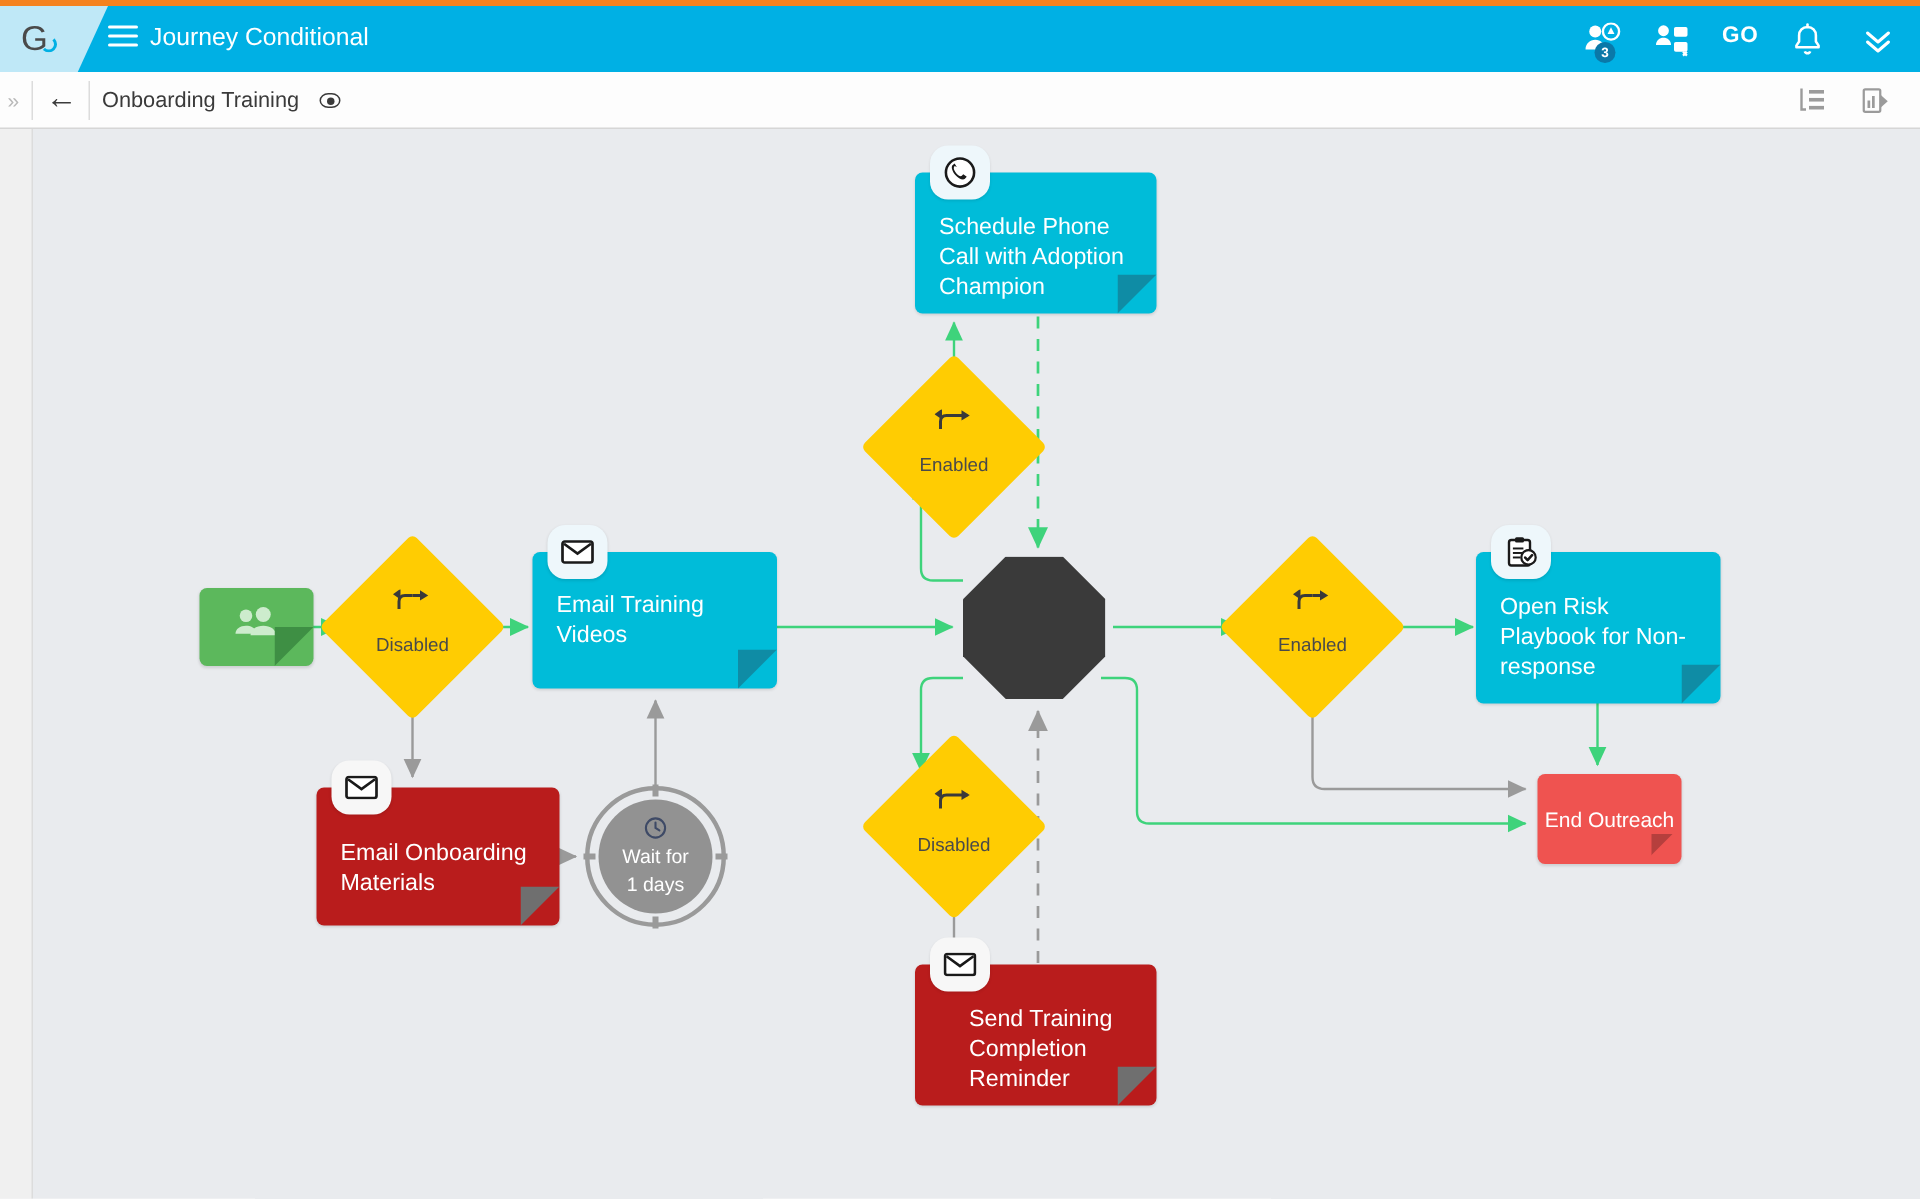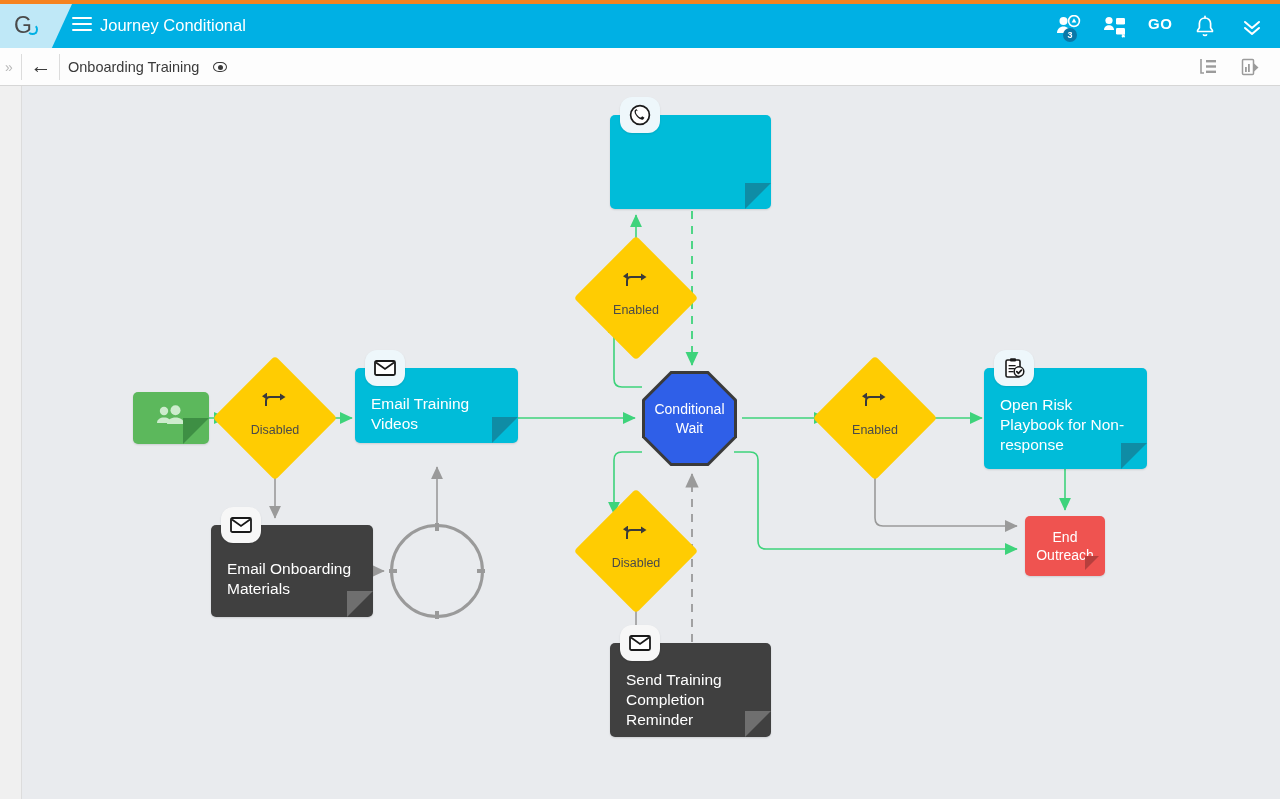--- a/index.html
+++ b/index.html
@@ -162,21 +162,21 @@
     border-radius: 0 0 5px 0;
     overflow: hidden;
   }
   .fold:before {
     content: ''; position: absolute; right: 0; bottom: 0;
     border-style: solid; border-width: 26px 26px 0 0;
   }
 
   .card-teal  { background: #00bcd9; }
   .card-teal .fold:before  { border-color: #0f8ca5 transparent transparent transparent; }
-  .card-gray  { background: #404040; }
+  .card-gray  { background: #b91c1c; }
   .card-gray .fold:before  { border-color: #6f6f6f transparent transparent transparent; }
   .card-green { background: #5cb85c; }
   .card-green .fold:before { border-color: #3e8f44 transparent transparent transparent; }
   .card-red   { background: #ef5350; }
   .card-red .fold:before   { border-color: #b63f3d transparent transparent transparent; }
 
   
   .icon-badge {
     position: absolute; left: 10px; top: -18px;
     width: 40px; height: 36px; border-radius: 12px;
@@ -404,21 +404,21 @@
           <path d="M4 13 L4 8 Q4 4 8 4 L13 4" fill="none" stroke="#3a3a3a" stroke-width="2"></path>
           <path d="M13 4 L 22 4" fill="none" stroke="#3a3a3a" stroke-width="2"></path>
           <path d="M6 0.5 L1 4.2 L6 7.6 z" fill="#3a3a3a" transform="translate(-1,-1)"></path>
           <path d="M18 0.5 L23.5 4 L18 7.4 z" fill="#3a3a3a"></path>
         </svg>
         <span class="diamond-label">Disabled</span>
       </div>
     </div>
 
     <div class="node" style="left:333px; top:282px;">
-      <div class="card card-teal" style="width:163px; height:75px;">
+      <div class="card card-teal" style="width:163px; height:91px;">
         <div class="icon-badge">
           <svg width="22" height="16" viewBox="0 0 22 16">
             <rect x="1" y="1" width="20" height="14" rx="1.5" fill="#fff" stroke="#1a1a1a" stroke-width="1.8"></rect>
             <path d="M2 2.5 L11 9 L20 2.5" fill="none" stroke="#1a1a1a" stroke-width="1.8"></path>
           </svg>
         </div>
         <div class="label" style="top:26px; bottom:auto;">Email Training Videos</div>
         <div class="fold"></div>
       </div>
     </div>
@@ -435,20 +435,28 @@
         <div class="fold"></div>
       </div>
     </div>
 
     <div class="node" style="left:368px; top:438px; width:94px; height:94px;">
       <div class="wait-outer" style="left:0; top:0; width:94px; height:94px;"></div>
       <span class="tick" style="left:45px; top:-1px; width:4px; height:8px;"></span>
       <span class="tick" style="left:45px; bottom:-1px; width:4px; height:8px;"></span>
       <span class="tick" style="left:-1px; top:45px; width:8px; height:4px;"></span>
       <span class="tick" style="right:-1px; top:45px; width:8px; height:4px;"></span>
+      <div class="wait-inner" style="left:9px; top:9px; width:76px; height:76px;">
+        <svg width="16" height="16" viewBox="0 0 16 16" style="margin-bottom:1px;">
+          <circle cx="8" cy="8" r="6.4" fill="none" stroke="#3e4a66" stroke-width="1.4"></circle>
+          <path d="M8 4.4 L8 8 L10.6 9.6" fill="none" stroke="#3e4a66" stroke-width="1.4" stroke-linecap="round"></path>
+        </svg>
+        <span class="t">Wait for</span>
+        <span class="t">1 days</span>
+      </div>
     </div>
 
     <div class="node diamond-wrap" style="left:570px; top:168px; width:88px; height:88px;">
       <div class="diamond"></div>
       <div class="diamond-content">
         <svg width="26" height="16" viewBox="0 0 26 16" style="margin-top:-6px;">
           <path d="M4 13 L4 8 Q4 4 8 4 L13 4" fill="none" stroke="#3a3a3a" stroke-width="2"></path>
           <path d="M13 4 L 22 4" fill="none" stroke="#3a3a3a" stroke-width="2"></path>
           <path d="M6 0.5 L1 4.2 L6 7.6 z" fill="#3a3a3a" transform="translate(-1,-1)"></path>
           <path d="M18 0.5 L23.5 4 L18 7.4 z" fill="#3a3a3a"></path>
@@ -458,32 +466,27 @@
     </div>
 
     <div class="node" style="left:588px; top:29px;">
       <div class="card card-teal" style="width:161px; height:94px;">
         <div class="icon-badge">
           <svg width="22" height="22" viewBox="0 0 22 22">
             <circle cx="11" cy="11" r="9.4" fill="#fff" stroke="#1a1a1a" stroke-width="1.7"></circle>
             <path d="M7.4 6.6c-.9.9-.7 2.4.6 4.2 1.3 1.8 3 2.9 4 2.6l1.2-1.2 2.3 1.6-1.4 1.6c-1.6.9-4.3-.6-6.2-2.8C6 10.4 5 7.8 5.8 6.3L7.4 5l1.5 2.3z" fill="#1a1a1a"></path>
           </svg>
         </div>
+        <div class="label" style="top:27px; bottom:auto;">Schedule Phone Call with Adoption Champion</div>
         <div class="fold"></div>
       </div>
     </div>
 
     <div class="node" style="left:620px; top:285px; width:95px; height:95px;">
       <div class="octagon-border" style="left:0; top:0; width:95px; height:95px;"></div>
-      <div class="octagon" style="left:3px; top:3px; width:89px; height:89px;">
-        <div class="txt">
-          <span>Conditional</span><br>
-          <span>Wait</span>
-        </div>
-      </div>
     </div>
 
     <div class="node diamond-wrap" style="left:570px; top:421px; width:88px; height:88px;">
       <div class="diamond"></div>
       <div class="diamond-content">
         <svg width="26" height="16" viewBox="0 0 26 16" style="margin-top:-6px;">
           <path d="M4 13 L4 8 Q4 4 8 4 L13 4" fill="none" stroke="#3a3a3a" stroke-width="2"></path>
           <path d="M13 4 L 22 4" fill="none" stroke="#3a3a3a" stroke-width="2"></path>
           <path d="M6 0.5 L1 4.2 L6 7.6 z" fill="#3a3a3a" transform="translate(-1,-1)"></path>
           <path d="M18 0.5 L23.5 4 L18 7.4 z" fill="#3a3a3a"></path>
@@ -493,21 +496,21 @@
     </div>
 
     <div class="node" style="left:588px; top:557px;">
       <div class="card card-gray" style="width:161px; height:94px;">
         <div class="icon-badge plain">
           <svg width="22" height="16" viewBox="0 0 22 16">
             <rect x="1" y="1" width="20" height="14" rx="1.5" fill="#fff" stroke="#1a1a1a" stroke-width="1.8"></rect>
             <path d="M2 2.5 L11 9 L20 2.5" fill="none" stroke="#1a1a1a" stroke-width="1.8"></path>
           </svg>
         </div>
-        <div class="label" style="top:27px; bottom:auto;">Send Training Completion Reminder</div>
+        <div class="label" style="top:27px; bottom:auto;margin-left:20px;">Send Training Completion Reminder</div>
         <div class="fold"></div>
       </div>
     </div>
 
     <div class="node diamond-wrap" style="left:809px; top:288px; width:88px; height:88px;">
       <div class="diamond"></div>
       <div class="diamond-content">
         <svg width="26" height="16" viewBox="0 0 26 16" style="margin-top:-6px;">
           <path d="M4 13 L4 8 Q4 4 8 4 L13 4" fill="none" stroke="#3a3a3a" stroke-width="2"></path>
           <path d="M13 4 L 22 4" fill="none" stroke="#3a3a3a" stroke-width="2"></path>
@@ -530,20 +533,20 @@
             <circle cx="16" cy="14.6" r="4.8" fill="#fff" stroke="#1a1a1a" stroke-width="1.5"></circle>
             <path d="M13.8 14.7l1.6 1.7 3-3.3" fill="none" stroke="#1a1a1a" stroke-width="1.7" stroke-linecap="round" stroke-linejoin="round"></path>
           </svg>
         </div>
         <div class="label" style="top:27px; bottom:auto;">Open Risk Playbook for Non-response</div>
         <div class="fold"></div>
       </div>
     </div>
 
     <div class="node" style="left:1003px; top:430px;">
-      <div class="card card-red" style="width:80px; height:60px;">
+      <div class="card card-red" style="width:96px; height:60px;">
         <div class="label mid" style="left:4px; right:4px; text-align:center; font-size:14px; line-height:18px;">End Outreach</div>
         <div class="fold" style="width:20px; height:20px;"></div>
       </div>
     </div>
 
   </div>
 </div>
 
 </body></html>

